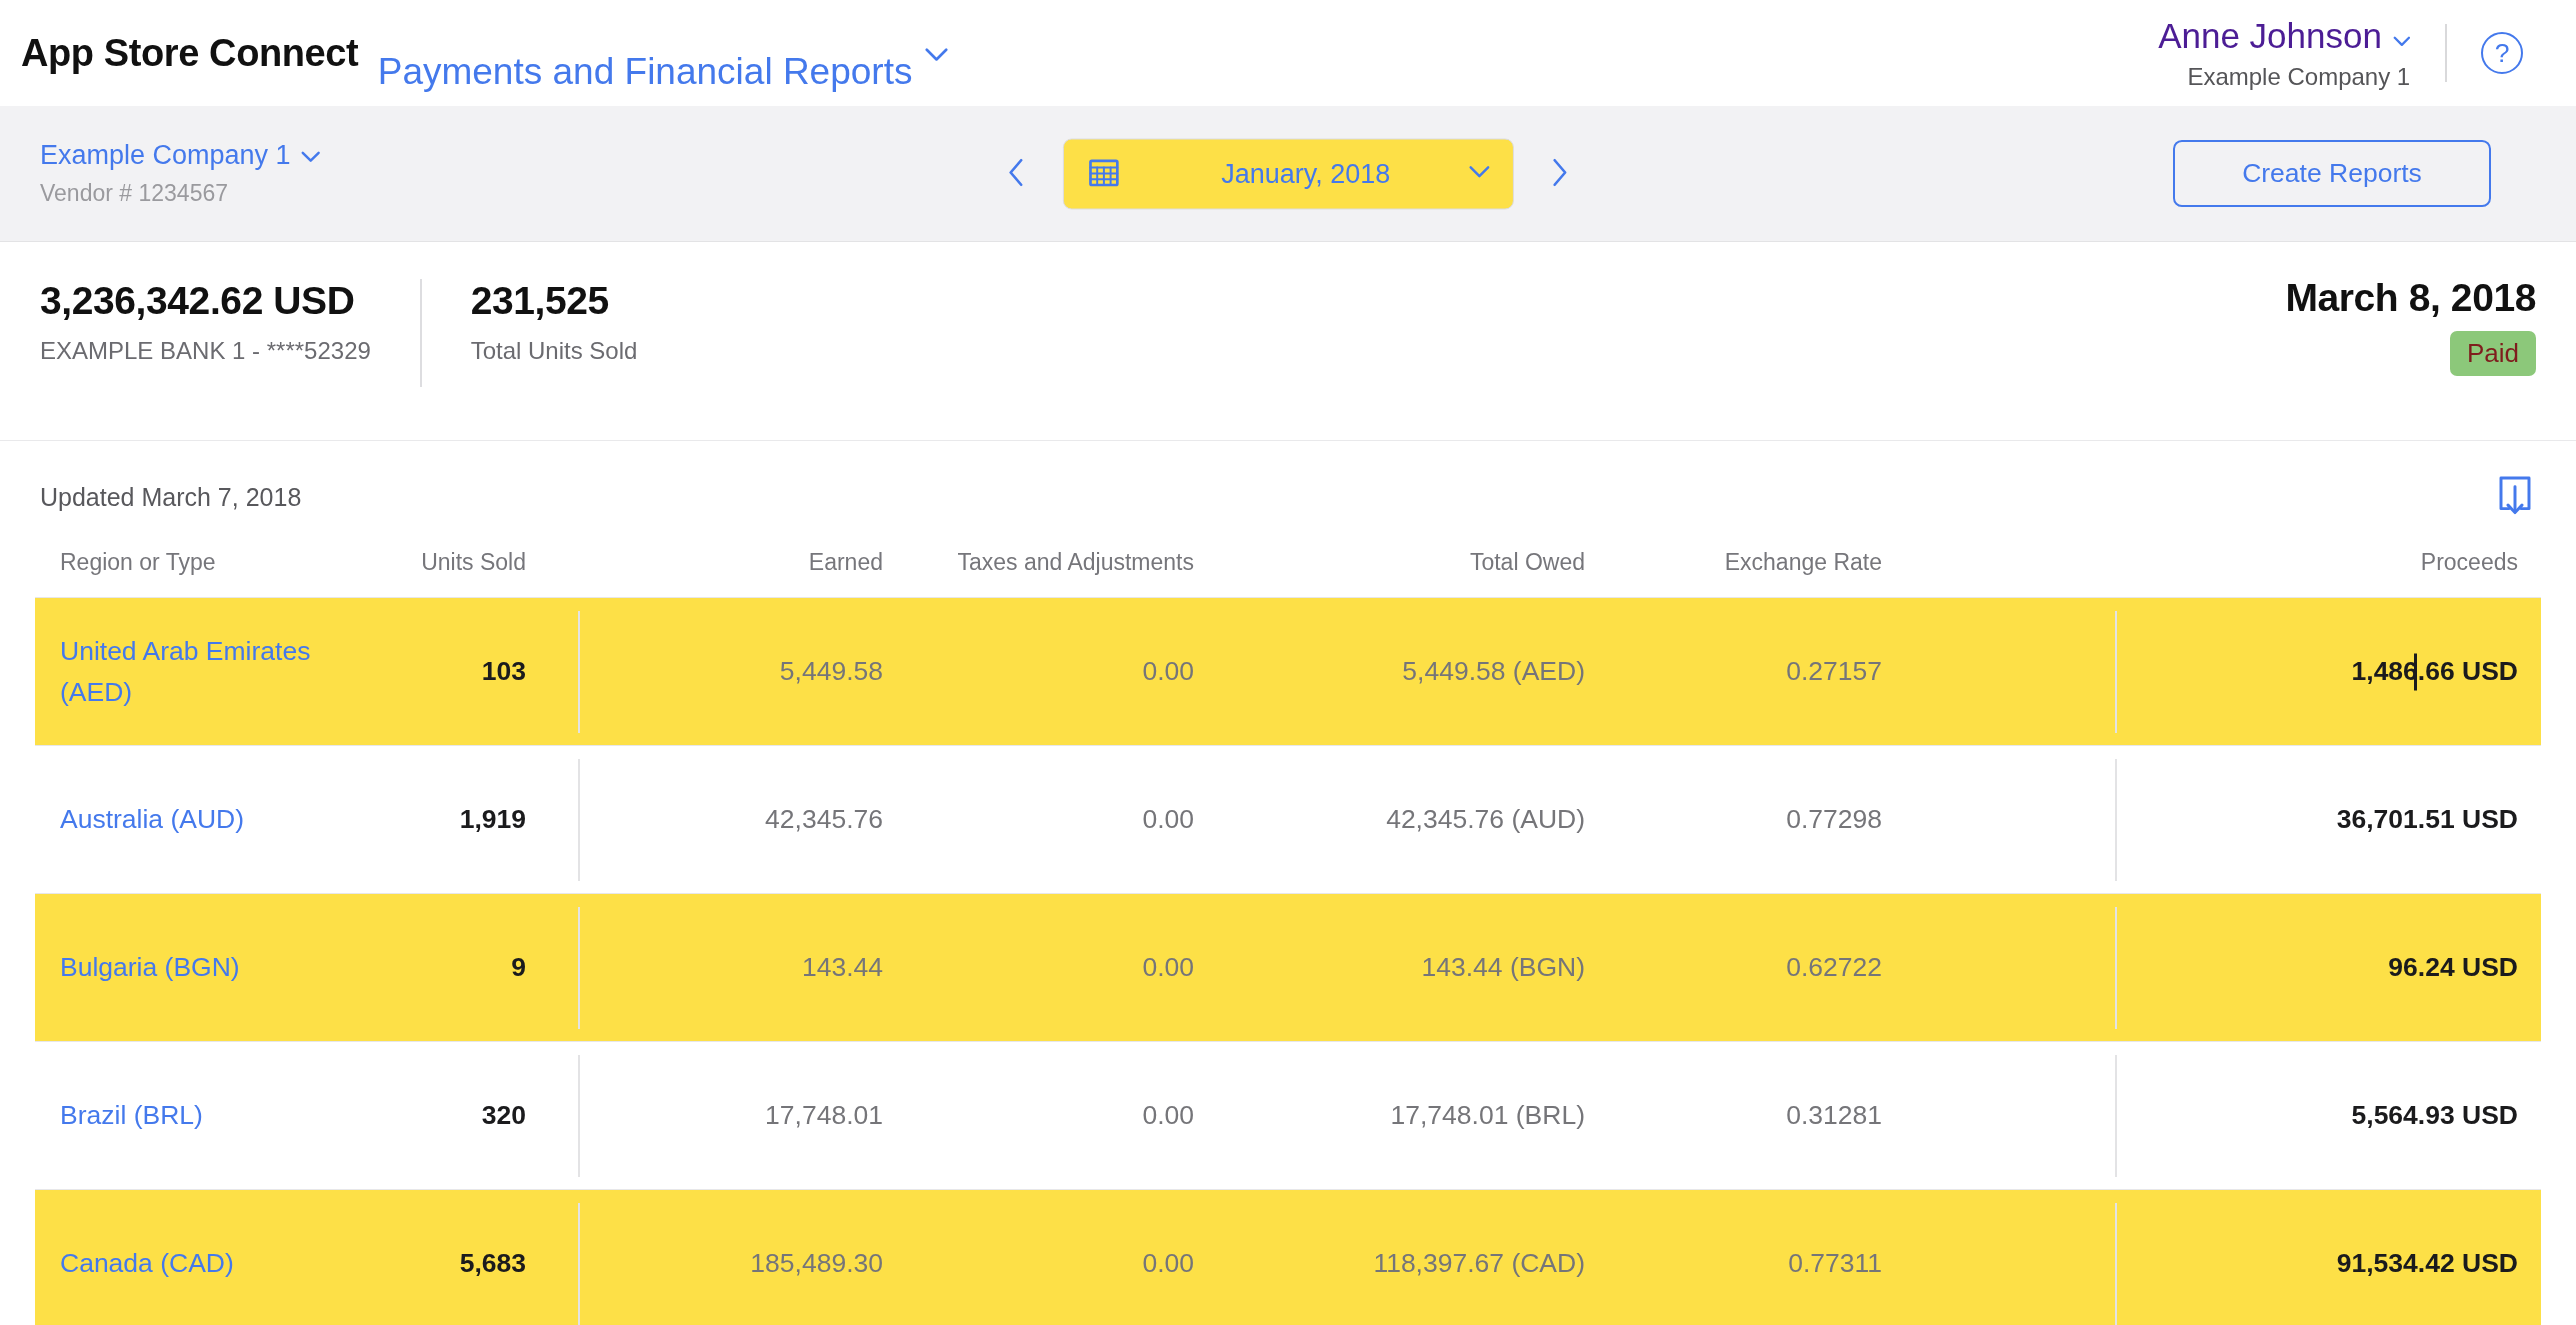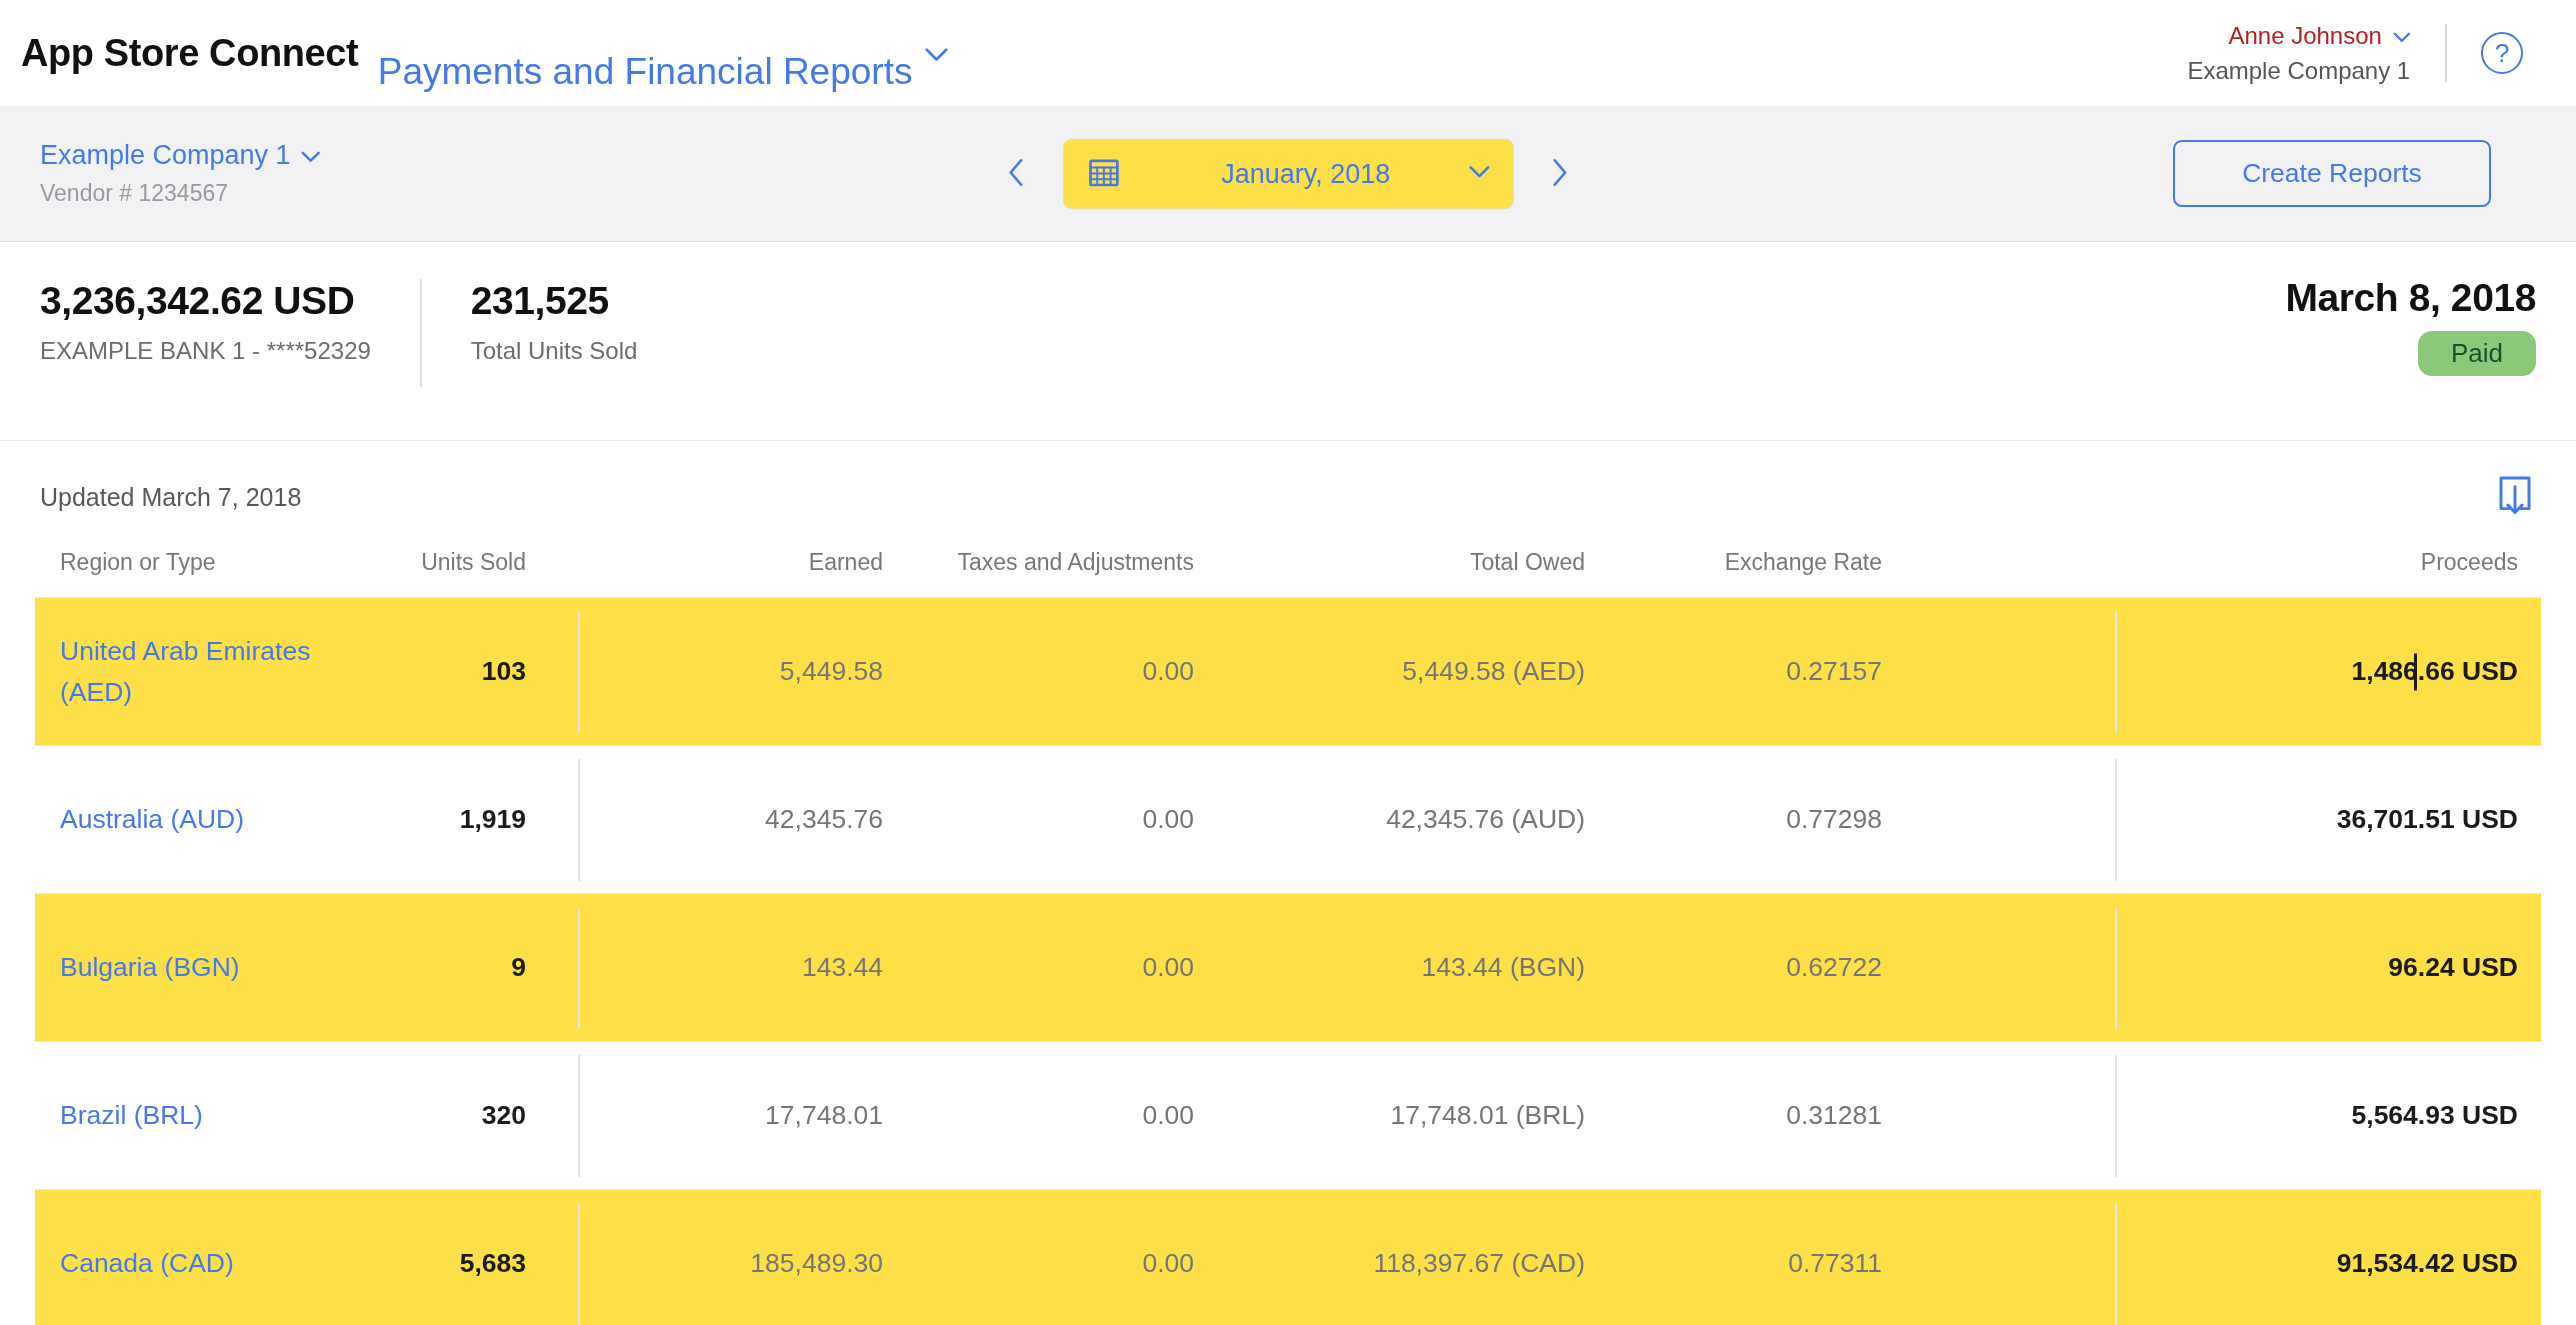--- a/index.html
+++ b/index.html
@@ -8,21 +8,21 @@
 
   
   .top-header { height:106px; display:flex; align-items:center;
     padding:0 53px 0 21px; background:#fff; }
   .app-title { font-size:38px; font-weight:700; letter-spacing:-0.4px; color:#111; }
   .section-dropdown { display:flex; align-items:center; margin-left:19.4px; cursor:pointer; }
   .section-title { font-size:37px; font-weight:400; color:#4479ec;margin-top:37px; }
   .section-dropdown svg { margin-left:12.4px; margin-top:7px; }
   .header-spacer { flex:1; }
   .user-block { text-align:right; margin-right:35px; }
-  .user-name-row { font-size:24px; color:#b91c1c; display:flex; align-items:center;
+  .user-name-row { font-size:35px; color:#4c1d95; display:flex; align-items:center;
     justify-content:flex-end; cursor:pointer; }
   .user-name-row svg { margin-left:10.6px; margin-top:3.5px; }
   .user-company { font-size:24px; color:#555558; margin-top:7px; }
   .header-divider { width:1.8px; height:58px; background:#d9d9db; margin-right:34px; }
   .help-btn { width:42px; height:42px; border:2.7px solid #4479ec; border-radius:50%;
     color:#4479ec; font-size:26.5px; font-weight:500; display:flex; align-items:center;
     justify-content:center; cursor:pointer; background:#fff; }
 
   
   .toolbar { height:136px; background:#f2f2f4; border-bottom:1.8px solid #e3e3e5;
@@ -48,22 +48,22 @@
 
   
   .summary { height:199px; background:#fff; border-bottom:1.8px solid #e9e9eb;
     position:relative; display:flex; padding:37px 40px 0 40px; }
   .sum-group { }
   .big-val { font-size:39px; font-weight:700; color:#111; letter-spacing:-0.4px; }
   .sub-val { font-size:24px; color:#6b6b70; margin-top:14px; }
   .sum-divider { width:1.8px; height:108px; background:#dddde0; margin:0 49px; }
   .pay-block { position:absolute; right:40px; top:34px; text-align:right; }
   .pay-date { font-size:39px; font-weight:700; color:#111; letter-spacing:-0.4px; }
-  .paid-badge { display:inline-block; margin-top:10.6px; background:#8cc87a; color:#14532d;
-    font-size:26px; padding:7px 33px; border-radius:14px; }
+  .paid-badge { display:inline-block; margin-top:10.6px; background:#8cc87a; color:#7f1d1d;
+    font-size:26px; padding:7px 17px; border-radius:7px; }
 
   
   .table-meta { display:flex; align-items:center; justify-content:space-between;
     padding:30px 40px 0 40px; }
   .updated { font-size:25px; color:#58585c; }
   .download-btn { background:none; border:none; cursor:pointer; display:flex; padding:0; }
 
   .table { margin:0 35px; }
   .thead-row, .trow { display:grid;
     grid-template-columns:292px 231px 353px 311px 392px 300px 1fr;

